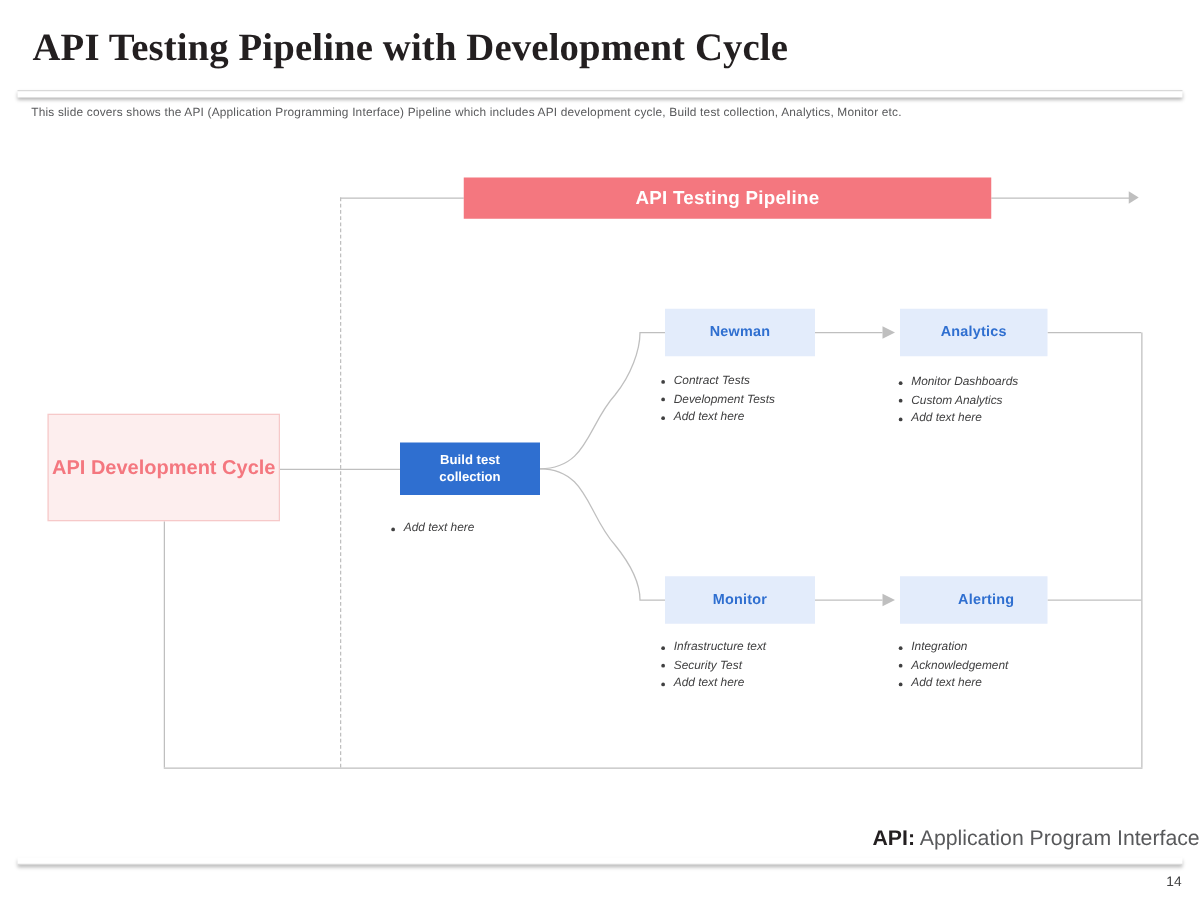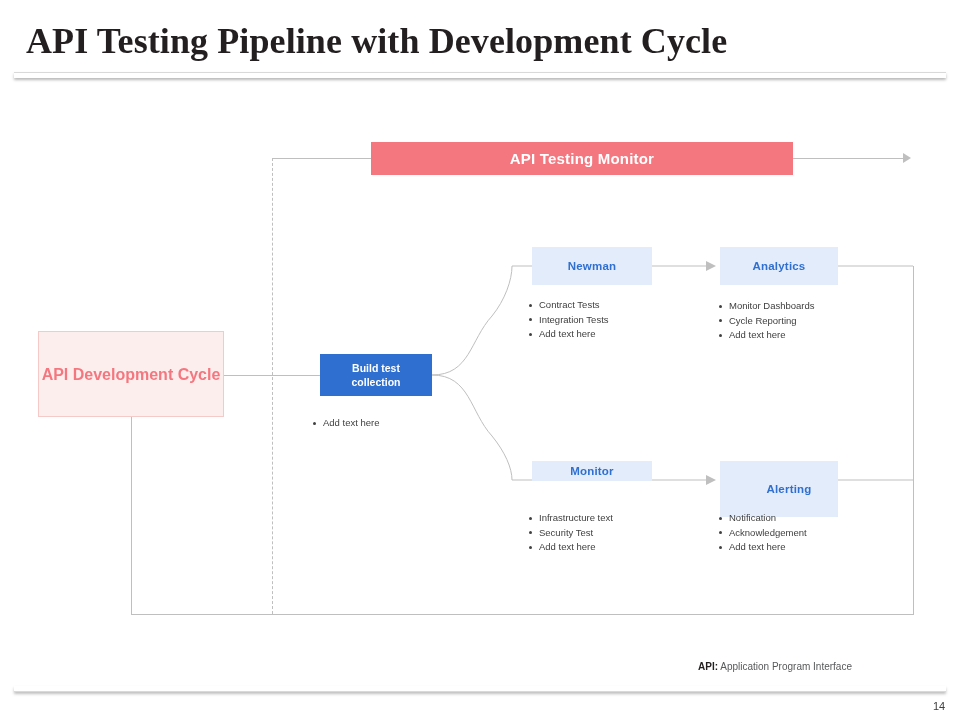--- a/index.html
+++ b/index.html
@@ -13,21 +13,21 @@
   .slide{position:absolute;inset:0;background:#fff;}
 
   
   .title-bar{
     position:absolute;left:0;top:0;width:960px;height:68px;
     background:#ffffff;
   }
   .title-text{
     position:absolute;left:26px;top:20px;
     font-family:"Liberation Serif", serif;
-    font-weight:bold;font-size:36px;color:#231f20;
+    font-weight:bold;font-size:31px;color:#231f20;
     letter-spacing:.1px;white-space:nowrap;
   }
   .title-rule{
     position:absolute;left:14px;top:72px;width:932px;height:5px;
     background:#ffffff;
     border-top:1px solid #d9d9d9;
     box-shadow:0 2px 3px rgba(0,0,0,.28);
   }
 
   
@@ -76,46 +76,46 @@
     flex-direction:column;
   }
 
   .stage{
     background:#e3ecfb;
     color:#2f6fd0;font-weight:bold;font-size:11.5px;
     letter-spacing:.2px;
   }
   .stage-newman{left:532px;top:247px;width:120px;height:38px;}
   .stage-analytics{left:720px;top:247px;width:118px;height:38px;}
-  .stage-monitor{left:532px;top:461px;width:120px;height:20px;}
-  .stage-alerting{left:720px;top:461px;width:118px;height:56px;padding-left:20px;}
-
-  
-  .bul{position:absolute;font-size:9.5px;color:#404041;line-height:14.5px;}
+  .stage-monitor{left:532px;top:461px;width:120px;height:38px;}
+  .stage-alerting{left:720px;top:461px;width:118px;height:38px;padding-left:20px;}
+
+  
+  .bul{position:absolute;font-size:9.5px;color:#404041;line-height:14.5px;font-style:italic;}
   .bul ul{margin:0;padding:0;list-style:none;}
   .bul li{position:relative;padding-left:11px;margin:0;}
   .bul li:before{
     content:"";position:absolute;left:1px;top:5.5px;
     width:3px;height:3px;border-radius:50%;background:#404041;
   }
   .bul-newman{left:528px;top:298px;width:180px;}
   .bul-analytics{left:718px;top:299px;width:190px;}
   .bul-monitor{left:528px;top:511px;width:180px;}
   .bul-alerting{left:718px;top:511px;width:190px;}
   .bul-build{left:310px;top:416px;width:170px;}
   .bul-build li{padding-left:13px;text-align:justify;}
   .bul-build li:before{left:3px;}
 
   
   .curves{position:absolute;left:0;top:0;width:960px;height:720px;pointer-events:none;}
 
   
   .footer-note{
     position:absolute;left:698px;top:661px;
-    font-size:10px;color:#58595b;white-space:nowrap;
+    font-size:17px;color:#58595b;white-space:nowrap;
   }
   .footer-note b{color:#231f20;font-weight:bold;}
   .page-num{
     position:absolute;left:933px;top:700px;
     font-size:11px;color:#404041;
   }
   .bottom-rule{
     position:absolute;left:14px;top:686px;width:932px;height:5px;
     background:#ffffff;border-bottom:1px solid #d9d9d9;
     box-shadow:0 2px 3px rgba(0,0,0,.25);
@@ -124,20 +124,21 @@
 </head>
 <body>
 
 <div class="slide">
 
   <div class="title-bar">
     <div class="title-text">API Testing Pipeline with Development Cycle</div>
   </div>
   <div class="title-rule"></div>
 
+  <div class="subtitle">This slide covers shows the API (Application Programming Interface) Pipeline  which includes API development cycle, Build test collection, Analytics, Monitor etc.</div>
 
   <div class="ln ln-h" style="left:272px;top:158px;width:99px;"></div>
   <div class="ln ln-h" style="left:793px;top:158px;width:112px;"></div>
   <div class="arrow-right" style="left:903px;top:153px;"></div>
 
   <div class="ln-dash-v" style="left:272px;top:158px;height:456px;"></div>
 
   <div class="ln ln-v" style="left:131px;top:417px;height:197px;"></div>
   <div class="ln ln-h" style="left:131px;top:614px;width:783px;"></div>
   <div class="ln ln-v" style="left:913px;top:266px;height:348px;"></div>
@@ -149,21 +150,21 @@
     <path d="M432,375 C470,375 470,412 492,436 C505,452 512,468 512,480 L532,480" fill="none" stroke="#bfbfbf" stroke-width="1"></path>
     <line x1="652" y1="266" x2="706" y2="266" stroke="#bfbfbf" stroke-width="1"></line>
     <polygon points="706,261 716,266 706,271" fill="#bfbfbf"></polygon>
     <line x1="652" y1="480" x2="706" y2="480" stroke="#bfbfbf" stroke-width="1"></line>
     <polygon points="706,475 716,480 706,485" fill="#bfbfbf"></polygon>
     <line x1="838" y1="266" x2="913" y2="266" stroke="#bfbfbf" stroke-width="1"></line>
     <line x1="838" y1="480" x2="913" y2="480" stroke="#bfbfbf" stroke-width="1"></line>
   </svg>
 
   <div class="box pipeline-bar">
-    <span>API Testing Monitor</span>
+    <span>API Testing Pipeline</span>
   </div>
 
   <div class="box build-box">
     <span>Build test</span>
     <span>collection</span>
   </div>
 
   <div class="box dev-cycle">
     <span>API Development Cycle</span>
   </div>
@@ -177,44 +178,44 @@
   <div class="box stage stage-monitor">
     <span>Monitor</span>
   </div>
   <div class="box stage stage-alerting">
     <span>Alerting</span>
   </div>
 
   <div class="bul bul-newman">
     <ul>
       <li>Contract Tests</li>
-      <li>Integration Tests</li>
+      <li>Development Tests</li>
       <li>Add text here</li>
     </ul>
   </div>
 
   <div class="bul bul-analytics">
     <ul>
       <li>Monitor Dashboards</li>
-      <li>Cycle Reporting</li>
+      <li>Custom Analytics</li>
       <li>Add text here</li>
     </ul>
   </div>
 
   <div class="bul bul-monitor">
     <ul>
       <li>Infrastructure text</li>
       <li>Security Test</li>
       <li>Add text here</li>
     </ul>
   </div>
 
   <div class="bul bul-alerting">
     <ul>
-      <li>Notification</li>
+      <li>Integration</li>
       <li>Acknowledgement</li>
       <li>Add text here</li>
     </ul>
   </div>
 
   <div class="bul bul-build">
     <ul>
       <li>Add text here</li>
     </ul>
   </div>

